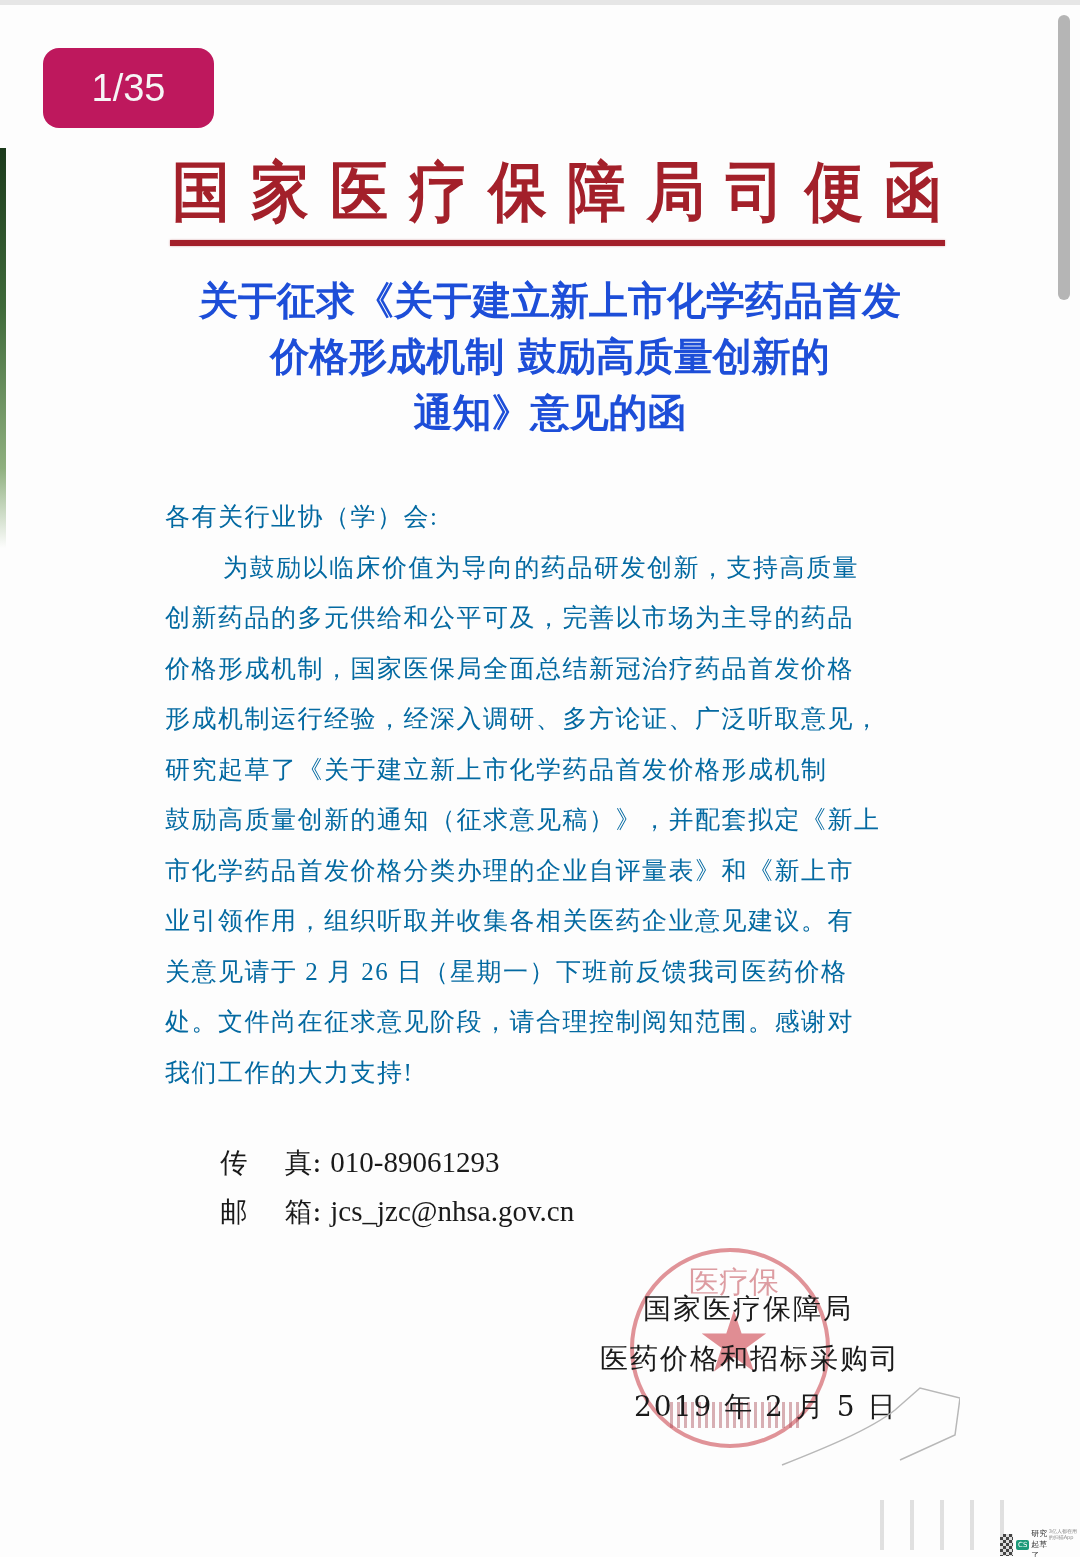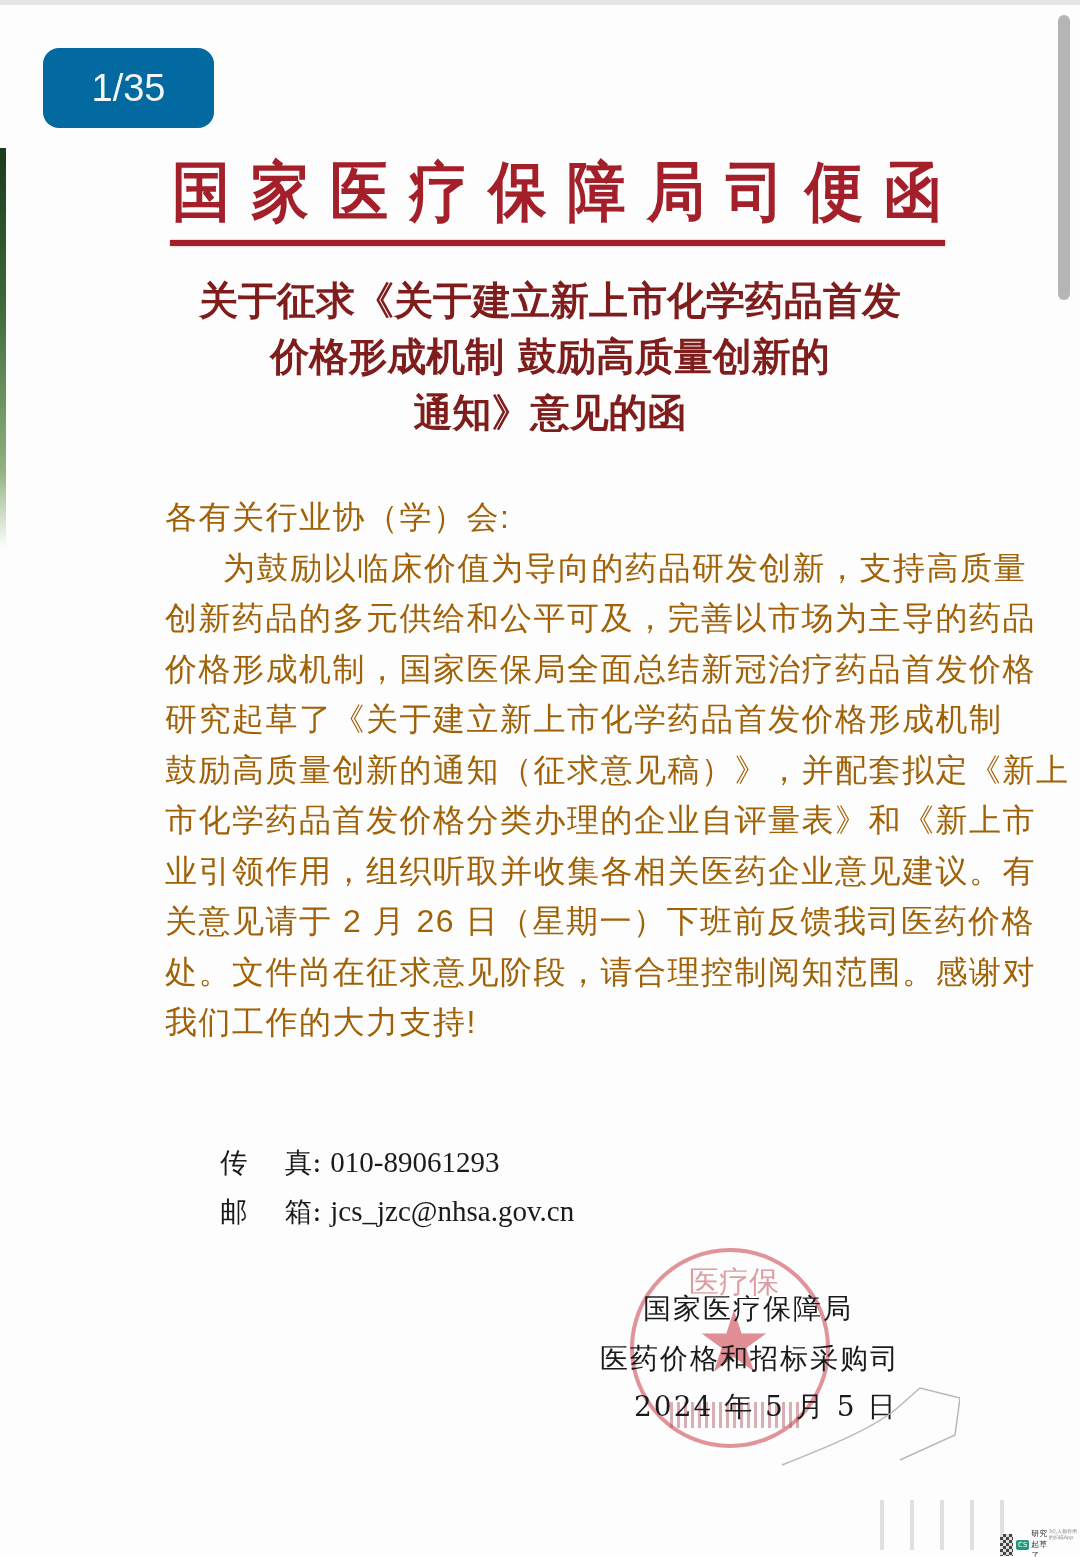--- a/index.html
+++ b/index.html
@@ -8,51 +8,51 @@
     background: #fdfdfd;
     font-family: "DejaVu Serif", "Liberation Serif", serif;
   }
   .topbar { position: absolute; left: 0; top: 0; width: 1080px; height: 5px; background: #e6e6e6; }
   .left-edge {
     position: absolute; left: 0; top: 148px; width: 6px; height: 400px;
     background: linear-gradient(to bottom, #1c3a1c 0%, #3f6a3a 40%, #8fb07f 80%, rgba(200,220,190,0) 100%);
   }
   .page-counter {
     position: absolute; left: 43px; top: 48px; width: 171px; height: 80px;
-    background: #0369a1; border-radius: 16px; color: #f6f6f6;
+    background: #be185d; border-radius: 16px; color: #f6f6f6;
     font-family: "Liberation Sans", "DejaVu Sans", sans-serif;
     font-size: 38px; display: flex; align-items: center; justify-content: center;
   }
   .scrollbar {
     position: absolute; left: 1058px; top: 15px; width: 12px; height: 285px;
     background: #b5b5b5; border-radius: 6px;
   }
   .letterhead {
     position: absolute; left: 172px; top: 158px; width: 770px; height: 70px;
     display: flex; justify-content: space-between; align-items: center;
     color: #a3202a; font-size: 58px; font-weight: bold;
     font-family: "DejaVu Serif", "Liberation Serif", serif;
   }
   .letterhead span { display: inline-block; transform: scaleY(1.12); }
   .red-rule {
     position: absolute; left: 170px; top: 240px; width: 775px; height: 6px;
     background: #a3202a; box-shadow: 0 0 2px rgba(163,32,42,0.5);
   }
   .doc-title {
     position: absolute; left: 150px; top: 272px; width: 800px;
-    text-align: center; color: #7f1d1d; font-weight: bold;
+    text-align: center; color: #1d4ed8; font-weight: bold;
     font-size: 39px; line-height: 56px;
     font-family: "DejaVu Serif", "Liberation Serif", serif;
   }
   .doc-title div { white-space: nowrap; }
   .body-text {
     position: absolute; left: 165px; top: 492px; width: 760px;
-    color: #a16207; font-size: 32px; line-height: 50.5px;
+    color: #0369a1; font-size: 25px; line-height: 50.5px;
     letter-spacing: 1.5px;
-    font-family: Liberation Sans, sans-serif;
+    font-family: Liberation Serif, serif;
   }
   .body-text div { white-space: nowrap; }
   .indent { padding-left: 58px; }
   .contact { position: absolute; left: 220px; color: #1a1a1a; font-size: 27.5px; white-space: nowrap; }
   .contact .lbl1 { display: inline-block; width: 56px; }
   .contact .val { font-family: "Liberation Serif", "DejaVu Serif", serif; font-size: 29px; }
   .stamp {
     position: absolute; left: 630px; top: 1248px; width: 200px; height: 200px;
     border-radius: 50%; border: 4px solid rgba(200,60,70,0.55);
     box-sizing: border-box;
@@ -117,20 +117,21 @@
   <div>关于征求《关于建立新上市化学药品首发</div>
   <div>价格形成机制 鼓励高质量创新的</div>
   <div>通知》意见的函</div>
 </div>
 
 <div class="body-text">
   <div>各有关行业协（学）会:</div>
   <div class="indent">为鼓励以临床价值为导向的药品研发创新，支持高质量</div>
   <div>创新药品的多元供给和公平可及，完善以市场为主导的药品</div>
   <div>价格形成机制，国家医保局全面总结新冠治疗药品首发价格</div>
+  <div>形成机制运行经验，经深入调研、多方论证、广泛听取意见，</div>
   <div>研究起草了《关于建立新上市化学药品首发价格形成机制</div>
   <div>鼓励高质量创新的通知（征求意见稿）》，并配套拟定《新上</div>
   <div>市化学药品首发价格分类办理的企业自评量表》和《新上市</div>
   <div>业引领作用，组织听取并收集各相关医药企业意见建议。有</div>
   <div>关意见请于 2 月 26 日（星期一）下班前反馈我司医药价格</div>
   <div>处。文件尚在征求意见阶段，请合理控制阅知范围。感谢对</div>
   <div>我们工作的大力支持!</div>
 </div>
 
 <div class="contact" style="top:1145px;">
@@ -145,21 +146,21 @@
 </div>
 
 <div class="stamp">
   <div class="ring-text">医疗保</div>
   <div class="star">★</div>
   <div class="bars"></div>
 </div>
 
 <div class="signature" style="left:643px; top:1290px;">国家医疗保障局</div>
 <div class="signature" style="left:600px; top:1340px;">医药价格和招标采购司</div>
-<div class="signature" style="left:634px; top:1388px;">2024 年 5 月 5 日</div>
+<div class="signature" style="left:634px; top:1388px;">2019 年 2 月 5 日</div>
 
 <svg class="scribble" width="180" height="90" viewBox="0 0 180 90">
   <path d="M2 85 C40 70, 90 50, 115 30 L140 8 L180 18 L175 55 L120 80" fill="none" stroke="#b8b8b8" stroke-width="1.5"></path>
 </svg>
 
 <div class="bottom-blur"></div>
 
 <div class="watermark">
   <div class="qr"></div>
   <div class="wm-text">

